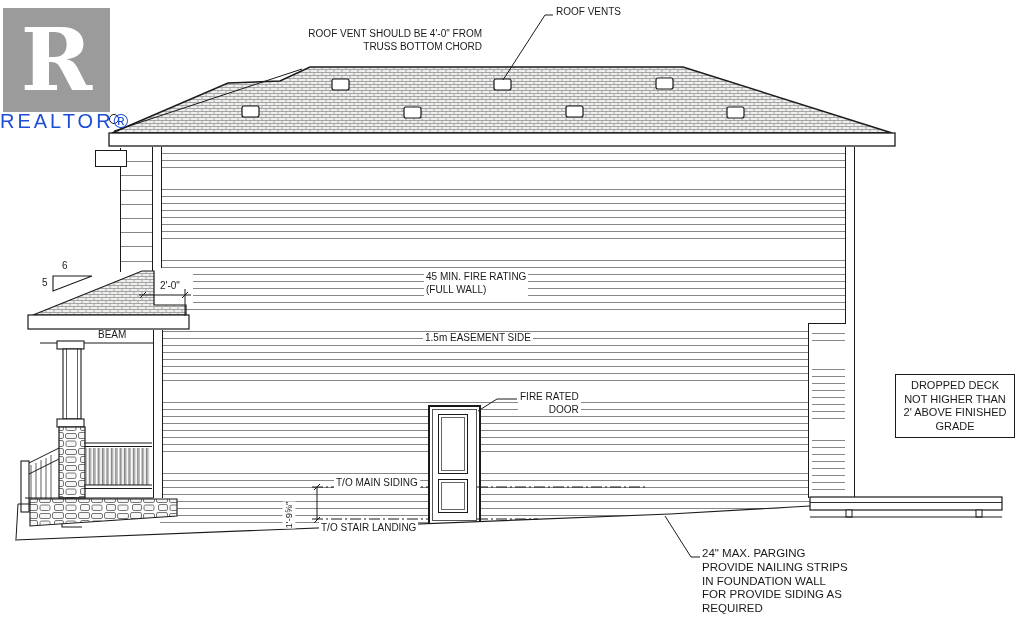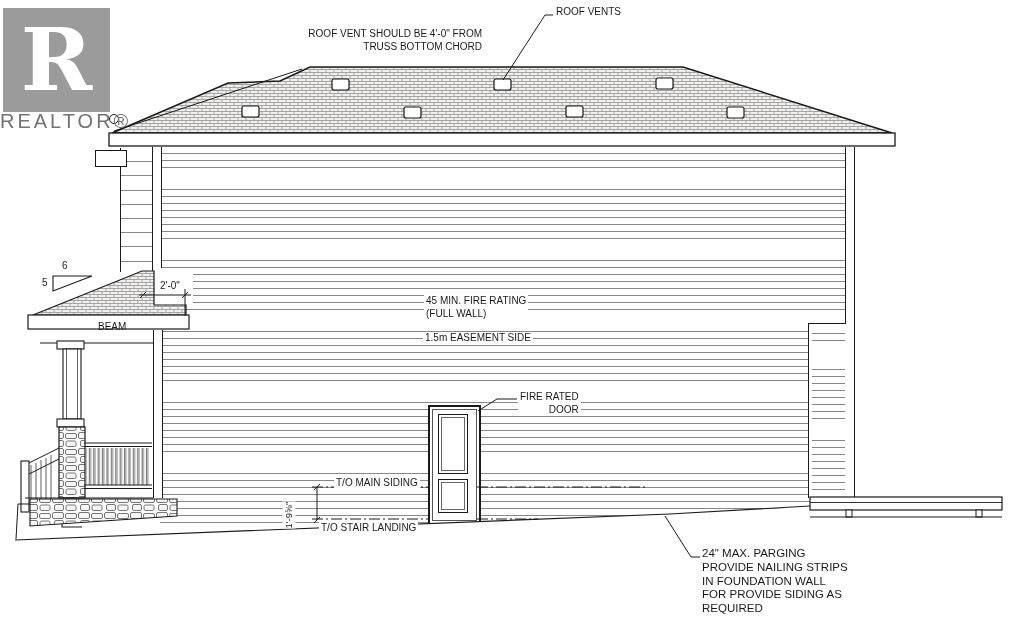--- a/index.html
+++ b/index.html
@@ -20,21 +20,21 @@
   .bg{background:#ffffff;padding:0 2px;}
   .rot{transform:rotate(-90deg);transform-origin:left bottom;font-size:9.5px;background:#fff;}
   .boxnote{position:absolute;border:1.3px solid #1a1a1a;background:#fff;text-align:center;
            font-size:11px;line-height:13.5px;padding:4px 3px;width:112px;}
   .note{position:absolute;font-size:11.5px;line-height:13.8px;}
   .underline{text-decoration:underline;}
   
   .logo-block{position:absolute;left:3px;top:8px;width:107px;height:104px;background:#9b9b9b;
               display:flex;align-items:center;justify-content:center;}
   .logo-r{font-family:"DejaVu Serif",serif;font-weight:bold;font-size:86px;line-height:86px;color:#ffffff;}
-  .logo-word{position:absolute;left:0px;top:110px;font-size:20px;letter-spacing:3px;color:#737373;}
+  .logo-word{position:absolute;left:0px;top:110px;font-size:20px;letter-spacing:3px;color:#1d4ed8;}
 </style>
 </head>
 <body>
 
 <div id="stage">
 
   <div class="abs siding" style="left:160px;top:147px;width:685px;height:383px;"></div>
   <div class="abs siding-wide" style="left:120px;top:148px;width:32px;height:124px;border-left:1.2px solid #1a1a1a;"></div>
   <div class="abs trim" style="left:152px;top:147px;width:8px;height:125px;"></div>
   <div class="abs trim" style="left:153px;top:330px;width:8px;height:168px;"></div>
@@ -174,40 +174,46 @@
     <div>TRUSS BOTTOM CHORD</div>
   </div>
 
   <div class="lbl" style="left:556px;top:6px;">ROOF VENTS</div>
 
   <div class="lbl" style="left:62px;top:260px;">6</div>
   <div class="lbl" style="left:42px;top:277px;">5</div>
 
   <div class="lbl bg" style="left:158px;top:280px;">2'-0"</div>
 
-  <div class="lbl" style="left:98px;top:321px;">BEAM</div>
-
-  <div class="lbl bg" style="left:424px;top:271px;margin-top:24px;">
+  <div class="lbl" style="left:98px;top:329px;">BEAM</div>
+
+  <div class="lbl bg" style="left:424px;top:271px;">
     <div>45 MIN. FIRE RATING</div>
     <div>(FULL WALL)</div>
   </div>
 
   <div class="lbl bg" style="left:423px;top:332px;">1.5m EASEMENT SIDE</div>
 
   <div class="lbl bg" style="left:518px;top:391px;text-align:right;">
     <div>FIRE RATED</div>
     <div>DOOR</div>
   </div>
 
   <div class="lbl bg" style="left:334px;top:477px;">T/O MAIN SIDING</div>
 
   <div class="lbl bg" style="left:319px;top:522px;">T/O STAIR LANDING</div>
 
   <div class="lbl rot" style="left:295px;top:516px;">1'-9⅝"</div>
 
+  <div class="boxnote" style="left:895px;top:374px;">
+    <div>DROPPED DECK</div>
+    <div>NOT HIGHER THAN</div>
+    <div>2' ABOVE FINISHED</div>
+    <div>GRADE</div>
+  </div>
 
   <div class="note" style="left:702px;top:547px;">
     <div>24" MAX. PARGING</div>
     <div>PROVIDE NAILING STRIPS</div>
     <div>IN FOUNDATION WALL</div>
     <div>FOR PROVIDE SIDING AS</div>
     <div>REQUIRED</div>
   </div>
 
 

